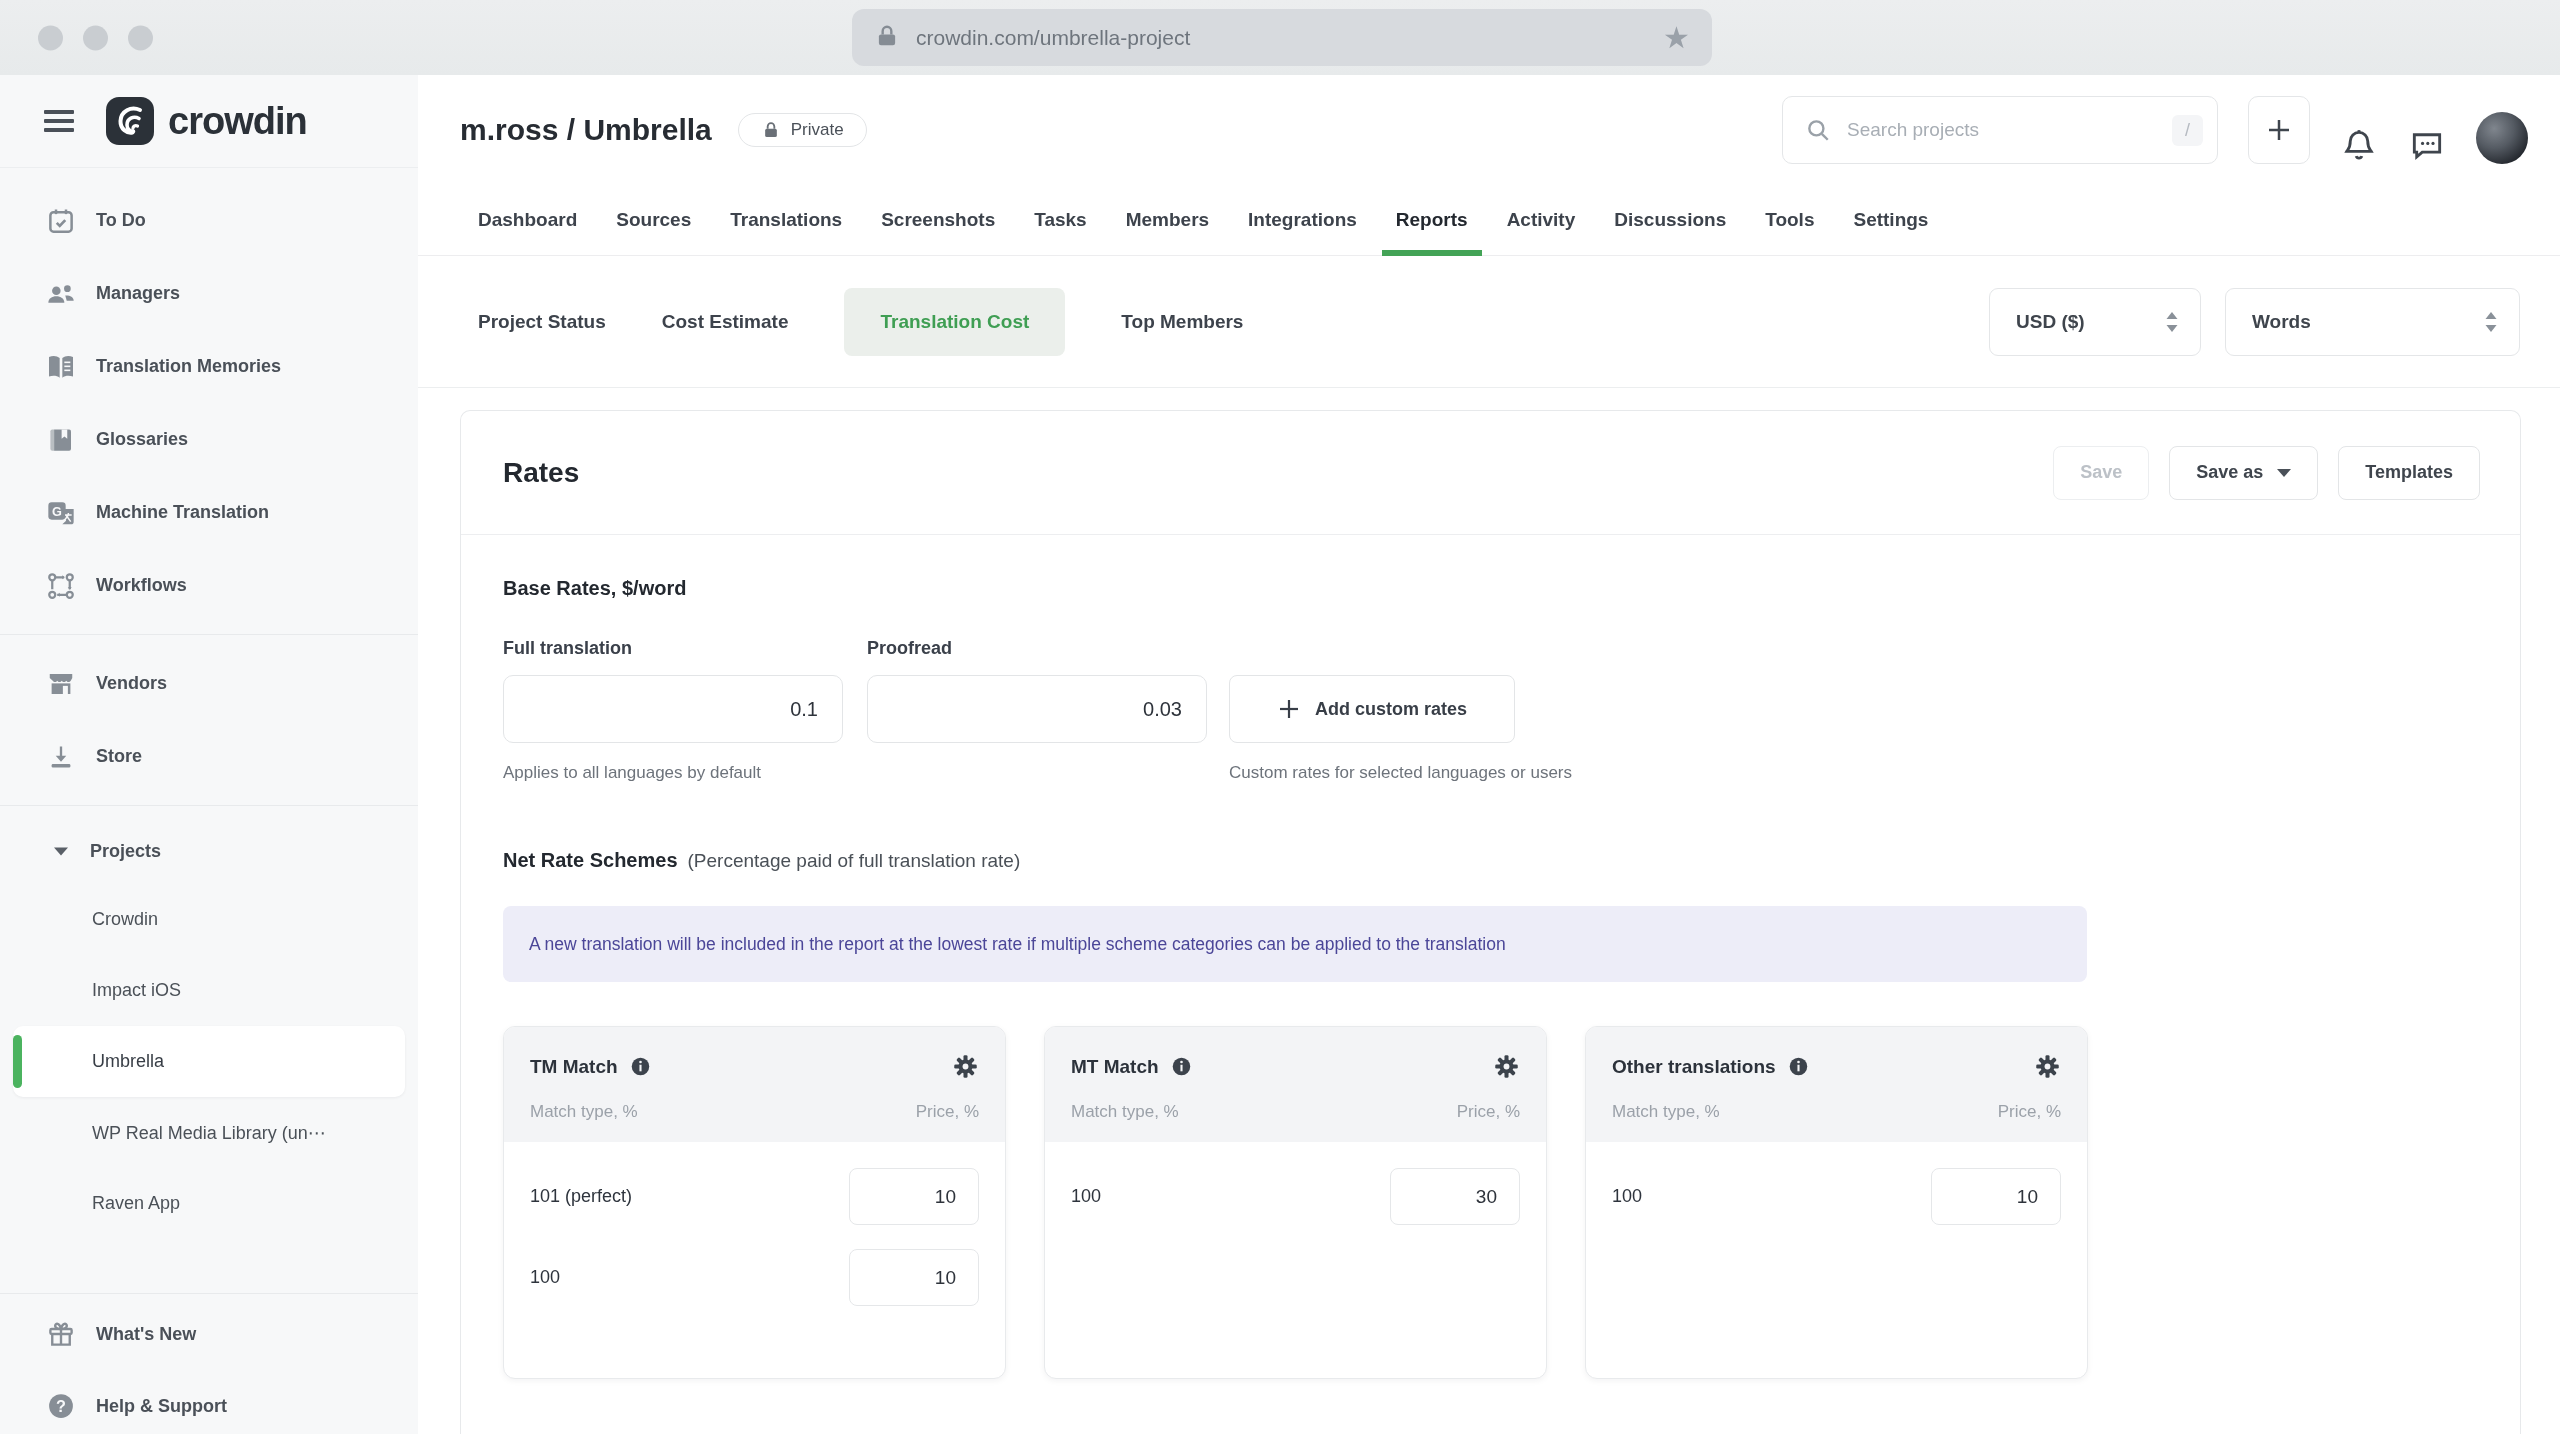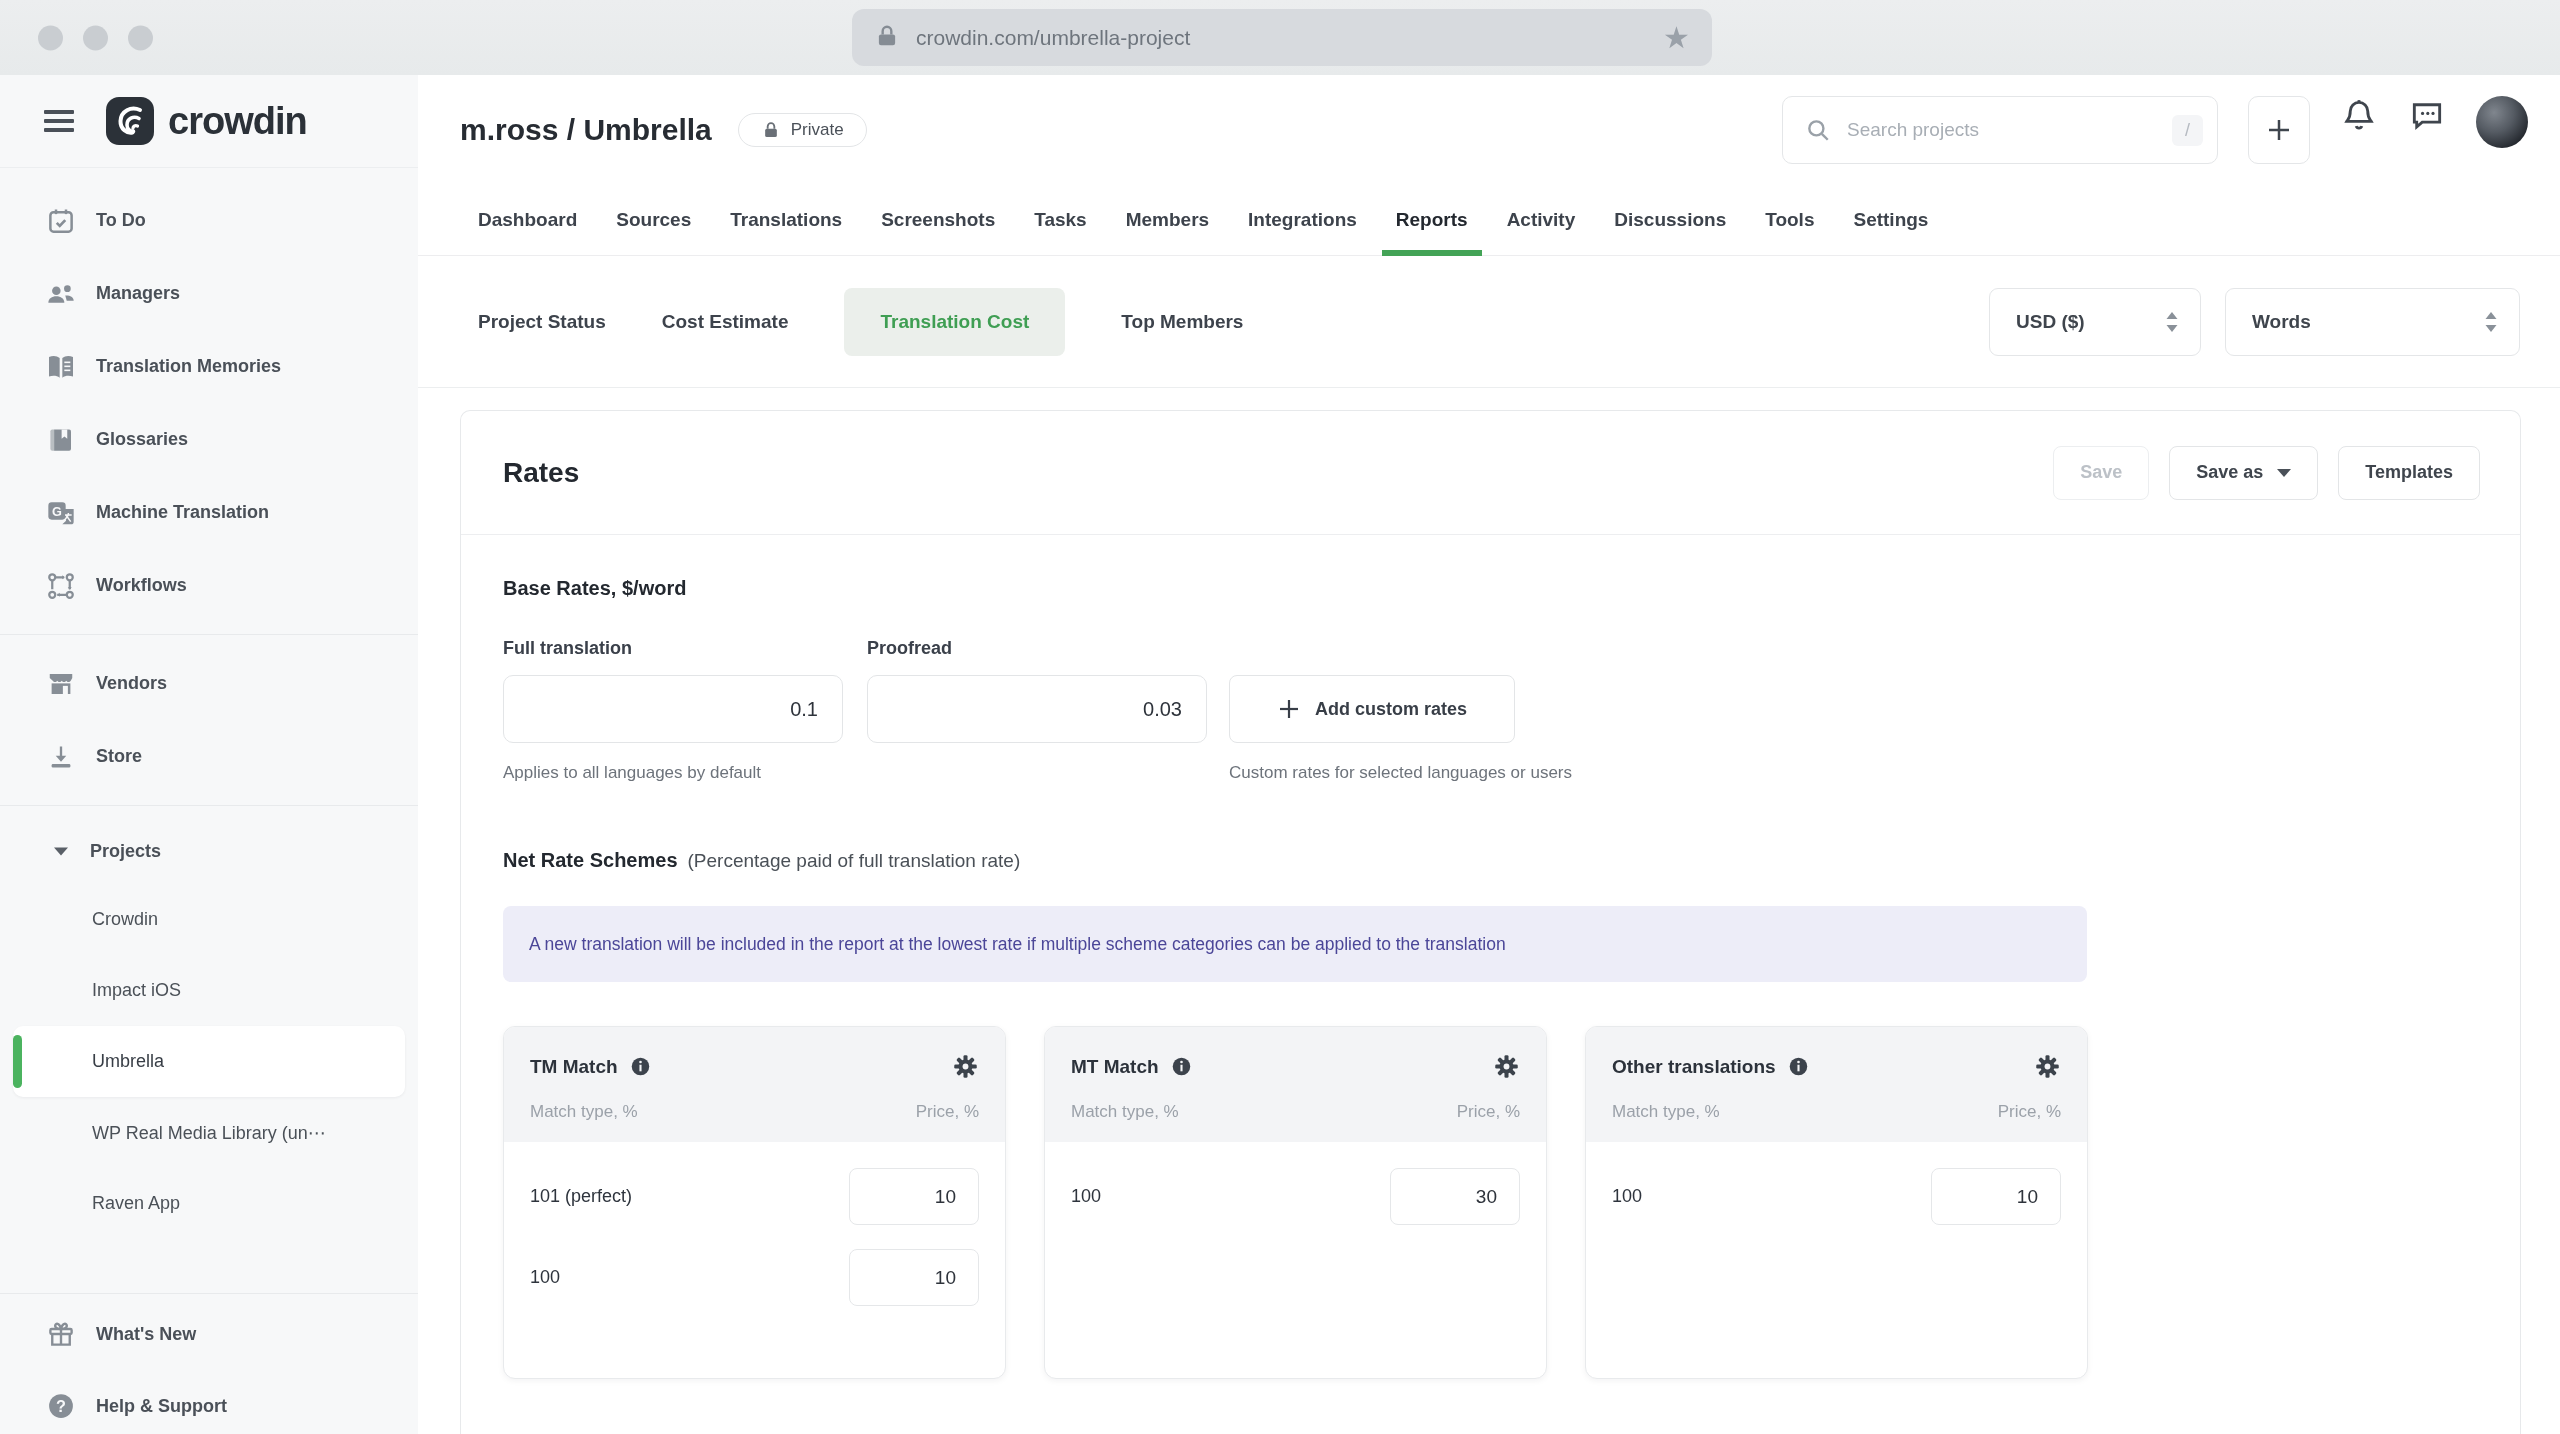--- a/index.html
+++ b/index.html
@@ -44,21 +44,21 @@
 
   
   .main { flex:1; overflow:hidden; background:#fff; }
   .main-head { height:110px; position:relative; }
   .title-wrap { position:absolute; left:42px; top:50%; transform:translateY(-50%);
     display:flex; align-items:center; gap:26px; }
   .proj-title { font-size:30px; font-weight:700; color:#272c33; }
   .badge { display:flex; align-items:center; gap:10px; height:34px; padding:0 22px;
     border:1px solid #e3e5e7; border-radius:999px; background:#fff; font-size:17px; color:#4a5058; }
   .right-cluster { position:absolute; right:32px; top:50%; transform:translateY(-50%);
-    display:flex; align-items:flex-start; gap:30px; }
+    display:flex; align-items:flex-end; gap:30px; }
   .search { width:436px; height:68px; border:1px solid #e4e6e8; border-radius:10px; background:#fff;
     display:flex; align-items:center; gap:16px; padding:0 14px 0 22px; }
   .search input { flex:1; border:none; outline:none; font-size:19px; color:#3f454d; background:transparent;
     font-family:"Liberation Sans", sans-serif; min-width:0; }
   .search input::placeholder { color:#a8aeb5; }
   .slash { color:#b5bac1; background:#f4f5f7; border-radius:6px; padding:5px 13px; font-size:18px; }
   .plus-btn { width:62px; height:68px; border:1px solid #e4e6e8; border-radius:10px; background:#fff;
     display:flex; align-items:center; justify-content:center; color:#3f454d; cursor:pointer; }
   .ghost-ic { color:#3f454d; display:flex; cursor:pointer; }
   .avatar { width:52px; height:52px; border-radius:50%;

